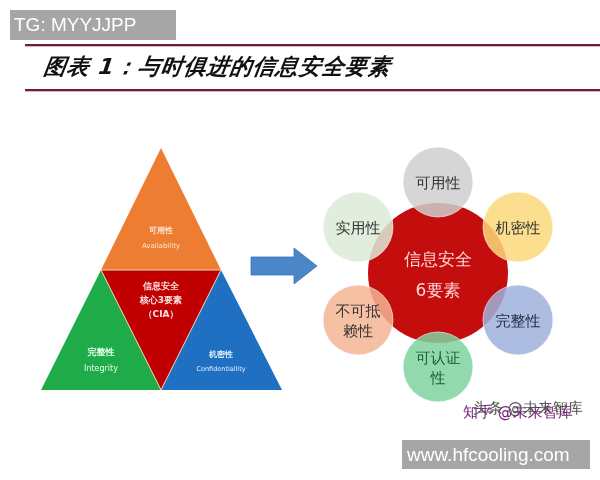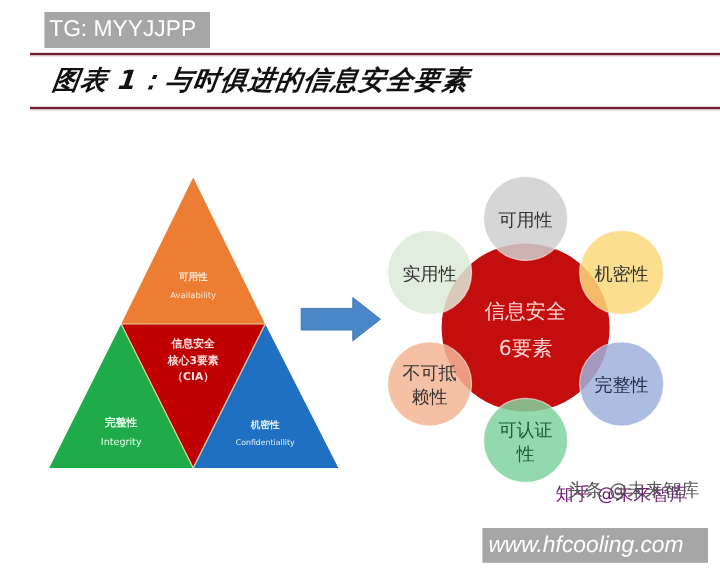--- a/index.html
+++ b/index.html
@@ -2,24 +2,24 @@
 <html><head>
 <meta charset="utf-8">
 <style>
   html, body { margin: 0; padding: 0; }
   body {
     width: 600px; height: 480px; position: relative; overflow: hidden;
     background: #ffffff;
     font-family: "DejaVu Sans", sans-serif;
   }
   .tg-box {
-    position: absolute; left: 10px; top: 10px; width: 138px; height: 30px;
+    position: absolute; left: 10px; top: 10px; width: 166px; height: 30px;
     background: #a6a6a6; color: #ffffff;
     font-family: "Liberation Sans", sans-serif; font-size: 19px;
-    line-height: 30px; padding-left: 4px; box-sizing: border-box; margin-left: 27px;
+    line-height: 30px; padding-left: 4px; box-sizing: border-box;
   }
   .rule { position: absolute; left: 25px; right: 0; height: 2px; background: #6e1f33; }
   .rule.top { top: 44px; }
   .rule.bottom { top: 89px; }
   .rule::after { content: ""; position: absolute; left: 0; right: 0; top: 2px; height: 1px; background: #d8b9c0; }
   .fig-title {
     position: absolute; left: 44px; top: 52px;
     font-family: "DejaVu Sans", sans-serif; font-weight: bold; font-style: italic;
     font-size: 22px; color: #111; letter-spacing: 1px; transform: skewX(-8deg);
   }
@@ -29,21 +29,21 @@
     font-family: "DejaVu Sans", sans-serif;
   }
   .wm-front {
     position: absolute; left: 473px; top: 399px; font-size: 15px; color: #555;
     font-family: "DejaVu Sans", sans-serif;
   }
   .url-box {
     position: absolute; left: 402px; top: 440px; width: 188px; height: 29px;
     background: #a6a6a6; color: #ffffff;
     font-family: "Liberation Sans", sans-serif; font-size: 19px;
-    line-height: 29px; padding-left: 5px; box-sizing: border-box; font-style: italic;
+    line-height: 29px; padding-left: 5px; box-sizing: border-box;
   }
 </style>
 </head>
 <body>
 
 <div class="tg-box">TG: MYYJJPP</div>
 <div class="rule top"></div>
 <div class="fig-title">图表 1：与时俱进的信息安全要素</div>
 <div class="rule bottom"></div>
 

